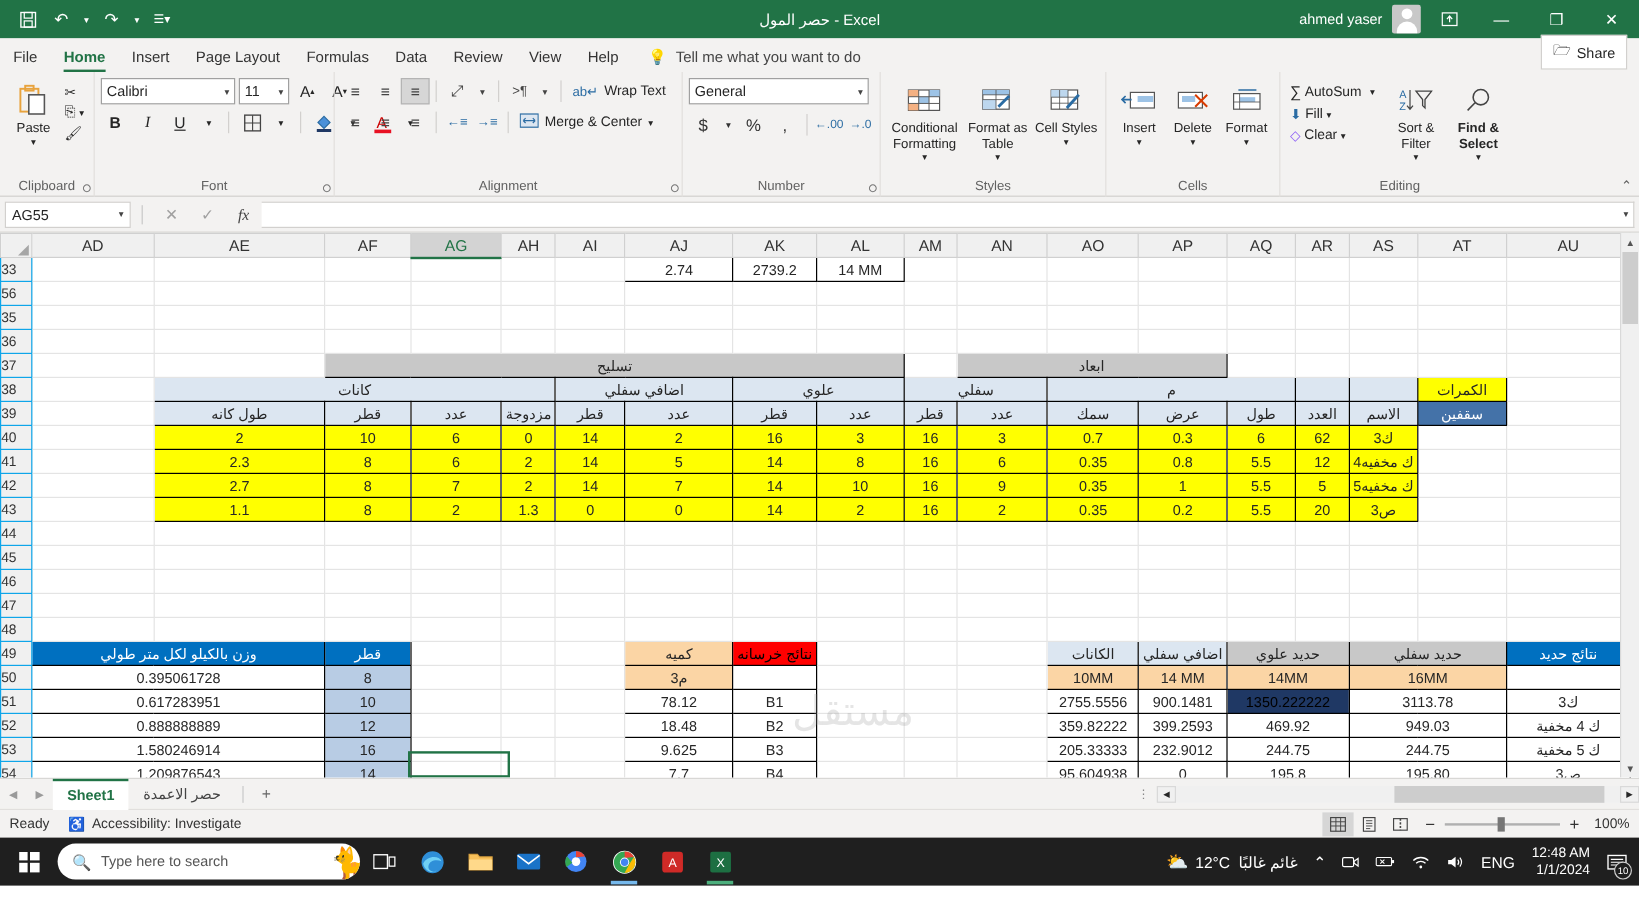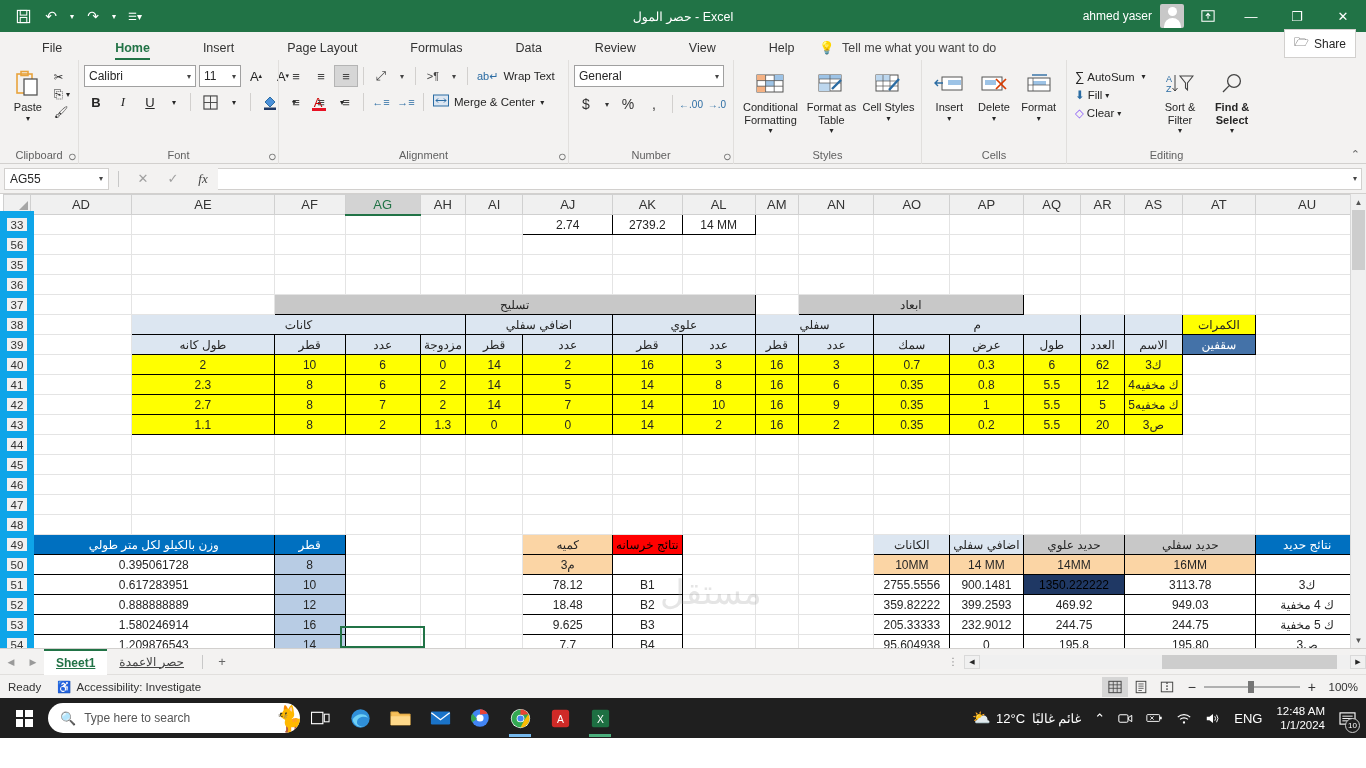--- a/index.html
+++ b/index.html
@@ -20,21 +20,21 @@
   .user { display:flex; align-items:center; gap:8px; font-size:12px; padding-right:4px;}
   .avatar { width:24px; height:24px; background:#c8c8c8; border-radius:2px; position:relative; overflow:hidden;}
   .avatar::before{content:"";position:absolute;width:9px;height:9px;border-radius:50%;background:#fff;left:7.5px;top:3px;}
   .avatar::after{content:"";position:absolute;width:17px;height:10px;border-radius:9px 9px 0 0;background:#fff;left:3.5px;top:14px;}
   .winbtn { width:46px; height:32px; display:flex; align-items:center; justify-content:center;
       color:#fff; font-size:13px; }
   .ribbonopt{ width:40px; height:32px; display:flex;align-items:center;justify-content:center; font-size:13px;}
 
   
   .tabbar { height:28px; background:#f3f2f1; display:flex; align-items:flex-end; position:relative;}
-  .tab { padding:3px 11px 5px; font-size:12.5px; color:#333; position:relative;margin-left:31px; }
+  .tab { padding:3px 11px 5px; font-size:12.5px; color:#333; position:relative; }
   .tab.active { color:#217346; font-weight:bold; }
   .tab.active::after { content:""; position:absolute; left:11px; right:11px; bottom:0; height:2.5px; background:#217346; }
   .tellme { display:flex; align-items:center; gap:7px; margin-left:14px; font-size:12.5px; color:#444; padding-bottom:5px;}
   .share { margin-left:auto; margin-right:10px; margin-bottom:2px; border:1px solid #d2d0ce; background:#fff;
       font-size:12px; padding:3px 9px; display:flex; align-items:center; gap:5px; }
 
   
   .ribbon { height:104px; background:#f3f2f1; border-bottom:1px solid #d2d0ce; display:flex; position:relative; }
   .grp { height:104px; position:relative; padding:3px 5px 0; display:flex; flex-direction:column; }
   .grp + .grp { border-left:1px solid #e1dfdd; }
@@ -71,21 +71,21 @@
   .finput{flex:1;height:22px;background:#fff;border:1px solid #d2d0ce;border-left:none;margin-right:4px;
       display:flex;align-items:center;padding:0 4px;font-size:12px; position:relative;}
   .finput .fchev{position:absolute;right:4px;font-size:8px;color:#444;}
 
   
   .gridwrap { position:relative; height:454px; background:#fff; overflow:hidden; }
   table.sheet { border-collapse:collapse; table-layout:fixed; }
   .colhdr td, .colhdr th { height:20px; background:#f0f0f0; border:1px solid #d0d0d0;
       text-align:center; font-size:13px; color:#333; font-weight:normal;}
   .colhdr td.sel { background:#d3d3d3; color:#217346; border-bottom:2px solid #217346;}
-  .rowhdr { width:28px; background:#f0f0f0; border:7px solid #0ea5e9; text-align:center;
+  .rowhdr { width:28px; background:#f0f0f0; border:1px solid #0ea5e9; text-align:left;
       font-size:11.5px; color:#333; font-weight:normal;}
   td.cell { height:20px; border:1px solid #e4e4e4; font-size:12px; padding:0 3px; overflow:hidden;
       white-space:nowrap; text-align:center; }
   .b { border:1px solid #000 !important; }
   .yel { background:#ffff00; }
   .lav { background:#dce6f1; }
   .gry { background:#c8c8c8; }
   .blu { background:#0070c0; color:#fff; }
   .blu2{ background:#4472a8; color:#fff; }
   .bgy { background:#b8cce4; }
@@ -95,21 +95,21 @@
   .rtl { direction:rtl; }
   .right{text-align:right;margin-top:6px;} .left{text-align:left;}
   .selbox{position:absolute;border:2px solid #217346;pointer-events:none;}
   .vscroll{position:absolute;right:0;top:0;width:16px;height:100%;background:#f0f0f0;border-left:1px solid #d9d9d9;}
   .vscroll .up,.vscroll .dn{height:16px;display:flex;align-items:center;justify-content:center;font-size:8px;color:#555;}
   .vthumb{position:absolute;top:16px;left:1px;width:13px;height:60px;background:#cdcdcd;}
 
   
   .sheetbar{height:26px;background:#f3f2f1;display:flex;align-items:center;border-top:1px solid #d2d0ce;}
   .navarrow{width:22px;text-align:center;color:#9a9a9a;font-size:9px;}
-  .stab{padding:3px 12px;font-size:12px;color:#444;text-decoration:underline;}
+  .stab{padding:3px 12px;font-size:12px;color:#444;}
   .stab.active{background:#fff;color:#217346;font-weight:bold;border-top:2px solid #217346;
      height:26px;display:flex;align-items:center;}
   .plus{width:26px;text-align:center;font-size:13px;color:#666;}
   .hscrollwrap{margin-left:auto;display:flex;align-items:center;height:26px;}
   .hdots{width:22px;text-align:center;color:#888;font-size:10px;}
   .hsb-left{width:16px;height:14px;background:#f0f0f0;border:1px solid #d9d9d9;display:flex;align-items:center;justify-content:center;font-size:7px;}
   .hsb{width:370px;height:14px;background:#f0f0f0;position:relative;}
   .hthumb{position:absolute;left:182px;top:0;width:175px;height:14px;background:#cdcdcd;}
 
   

